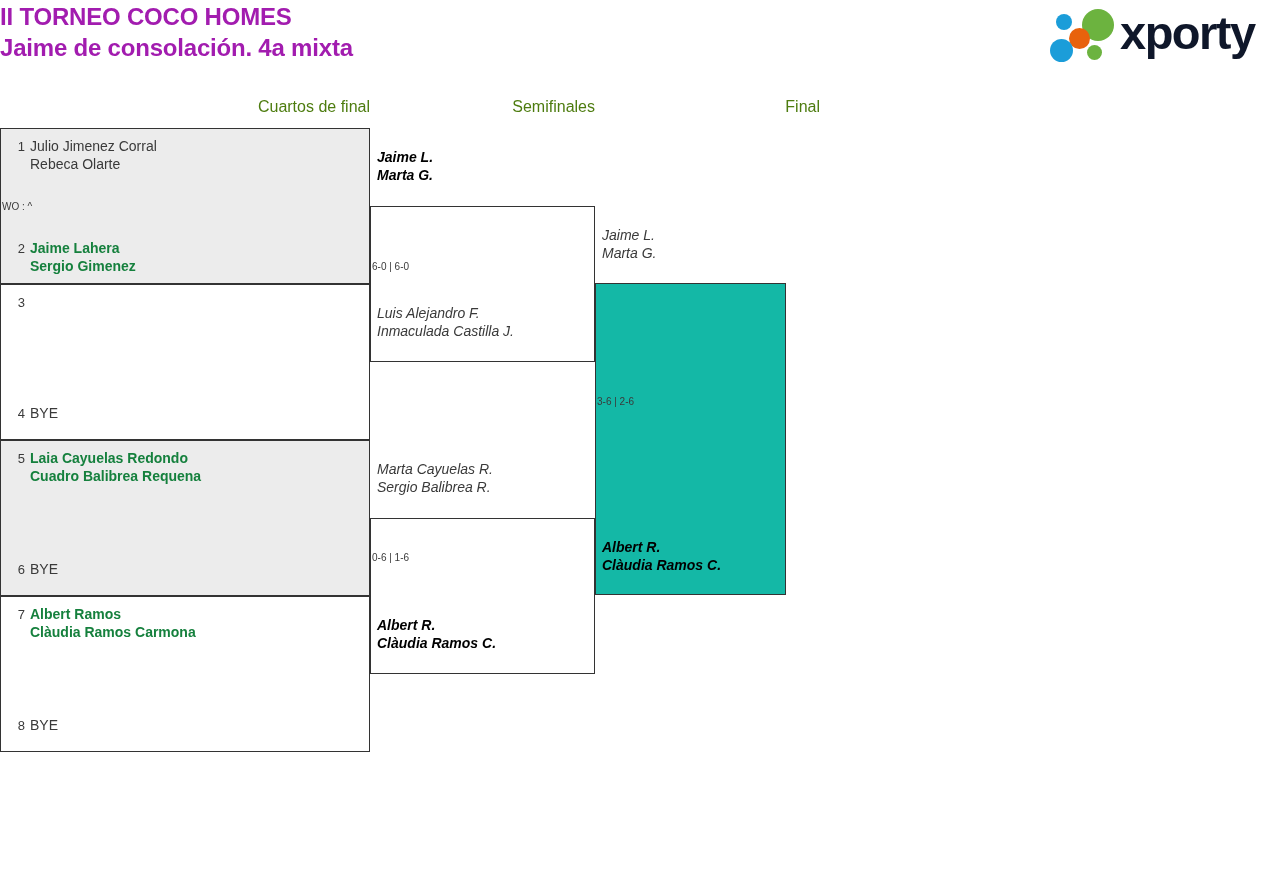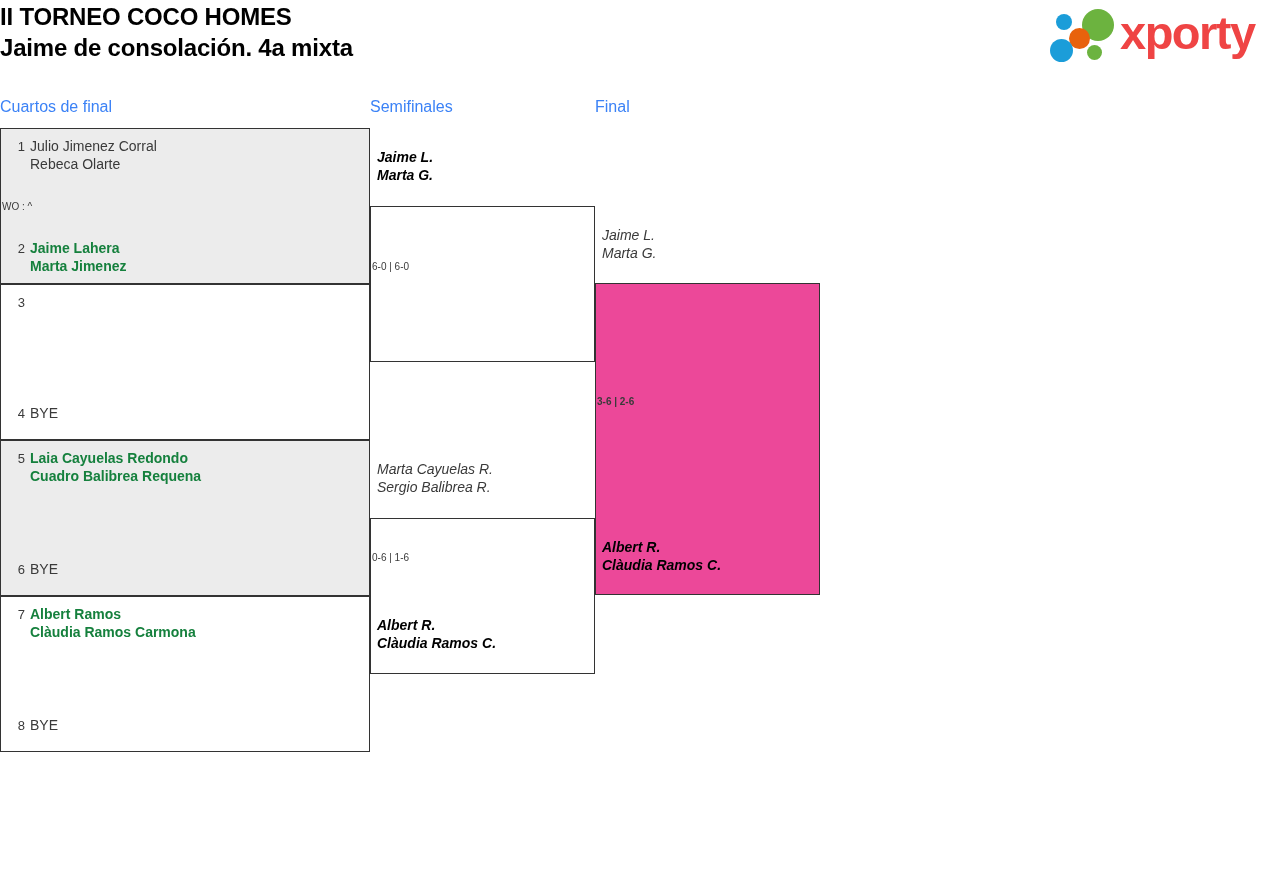--- a/index.html
+++ b/index.html
@@ -21,21 +21,21 @@
   #title-block {
     position: absolute;
     left: 0; top: 1px;
   }
   .title-line {
     font-size: 24px;
     font-weight: bold;
     line-height: 31px;
     letter-spacing: -0.2px;
     white-space: nowrap;
-    color: #000000;
+    color: #a21caf;
   }
 
   
   #logo {
     position: absolute;
     left: 1050px; top: 6px;
     width: 226px; height: 60px;
   }
   #logo-dots { position: absolute; left: 0; top: 0; width: 74px; height: 60px; }
   .dot { position: absolute; border-radius: 50%; }
@@ -47,40 +47,40 @@
     letter-spacing: -1.5px;
     line-height: 60px;
   }
 
   
   .round-head {
     position: absolute;
     top: 96px;
     font-size: 16px;
     line-height: 22px;
-    text-align: left;
-    color: #3b82f6;
+    text-align: right;
+    color: #4d7c0f;
     white-space: nowrap;
   }
   #head-r1 { left: 0px;   width: 370px; }
   #head-r2 { left: 370px; width: 225px; }
   #head-r3 { left: 595px; width: 225px; }
 
   
   #bracket { position: absolute; left: 0; top: 0; width: 1280px; height: 883px; }
 
   .match { position: absolute; border: 1px solid #333333; }
 
   
   .r1 { left: 0px; width: 370px; }
   .r1.shade { background: #ececec; }
   .r1.plain { background: #ffffff; }
 
   .r2 { left: 370px; width: 225px; background: #ffffff; }
-  .r3 { left: 595px; width: 225px; background: #ec4899; font-weight: bold; }
+  .r3 { left: 595px; width: 191px; background: #14b8a6; }
 
   
   .slot { position: absolute; left: 0; width: 100%; display: flex; }
   .seed {
     width: 24px;
     flex: 0 0 24px;
     text-align: right;
     font-size: 13px;
     line-height: 18px;
     color: #3a3a3a;
@@ -127,21 +127,21 @@
   </div>
 
   <div id="logo">
     <div id="logo-dots">
       <span class="dot" style="left:6px;  top:8px;  width:16px; height:16px; background:#1b9dd9;"></span>
       <span class="dot" style="left:32px; top:3px;  width:32px; height:32px; background:#6cb33f;"></span>
       <span class="dot" style="left:19px; top:22px; width:21px; height:21px; background:#e8620c;"></span>
       <span class="dot" style="left:0px;  top:33px; width:23px; height:23px; background:#1b9dd9;"></span>
       <span class="dot" style="left:37px; top:39px; width:15px; height:15px; background:#6cb33f;"></span>
     </div>
-    <div id="logo-word" style="color:#ef4444;">xporty</div>
+    <div id="logo-word" style="color:#0f172a;">xporty</div>
   </div>
 </div>
 
 <div class="round-head" id="head-r1">Cuartos de final</div>
 <div class="round-head" id="head-r2">Semifinales</div>
 <div class="round-head" id="head-r3">Final</div>
 
 <div id="bracket">
 
   <div class="match r1 shade" style="top:128px; height:156px;">
@@ -150,21 +150,21 @@
       <span class="names">
         <span class="n">Julio Jimenez Corral</span>
         <span class="n">Rebeca Olarte</span>
       </span>
     </div>
     <div class="score" style="top:69px;">WO : ^</div>
     <div class="slot" style="top:110px;">
       <span class="seed">2</span>
       <span class="names win">
         <span class="n">Jaime Lahera</span>
-        <span class="n">Marta Jimenez</span>
+        <span class="n">Sergio Gimenez</span>
       </span>
     </div>
   </div>
 
   <div class="match r1 plain" style="top:284px; height:156px;">
     <div class="slot" style="top:8px;">
       <span class="seed">3</span>
     </div>
     <div class="score" style="top:69px;"></div>
     <div class="slot" style="top:119px;">
@@ -209,20 +209,24 @@
     </div>
   </div>
 
   <div class="match r2" style="top:206px; height:156px;">
     <div class="score" style="top:30px;margin-top:21px;">6-0 | 6-0</div>
   </div>
   <div class="outlabel win" style="left:377px; top:148px;">
     <span class="n">Jaime L.</span>
     <span class="n">Marta G.</span>
   </div>
+  <div class="outlabel" style="left:377px; top:304px;">
+    <span class="n">Luis Alejandro F.</span>
+    <span class="n">Inmaculada Castilla J.</span>
+  </div>
 
   <div class="match r2" style="top:518px; height:156px;">
     <div class="score" style="top:30px;">0-6 | 1-6</div>
   </div>
   <div class="outlabel" style="left:377px; top:460px;">
     <span class="n">Marta Cayuelas R.</span>
     <span class="n">Sergio Balibrea R.</span>
   </div>
   <div class="outlabel win" style="left:377px; top:616px;">
     <span class="n">Albert R.</span>

